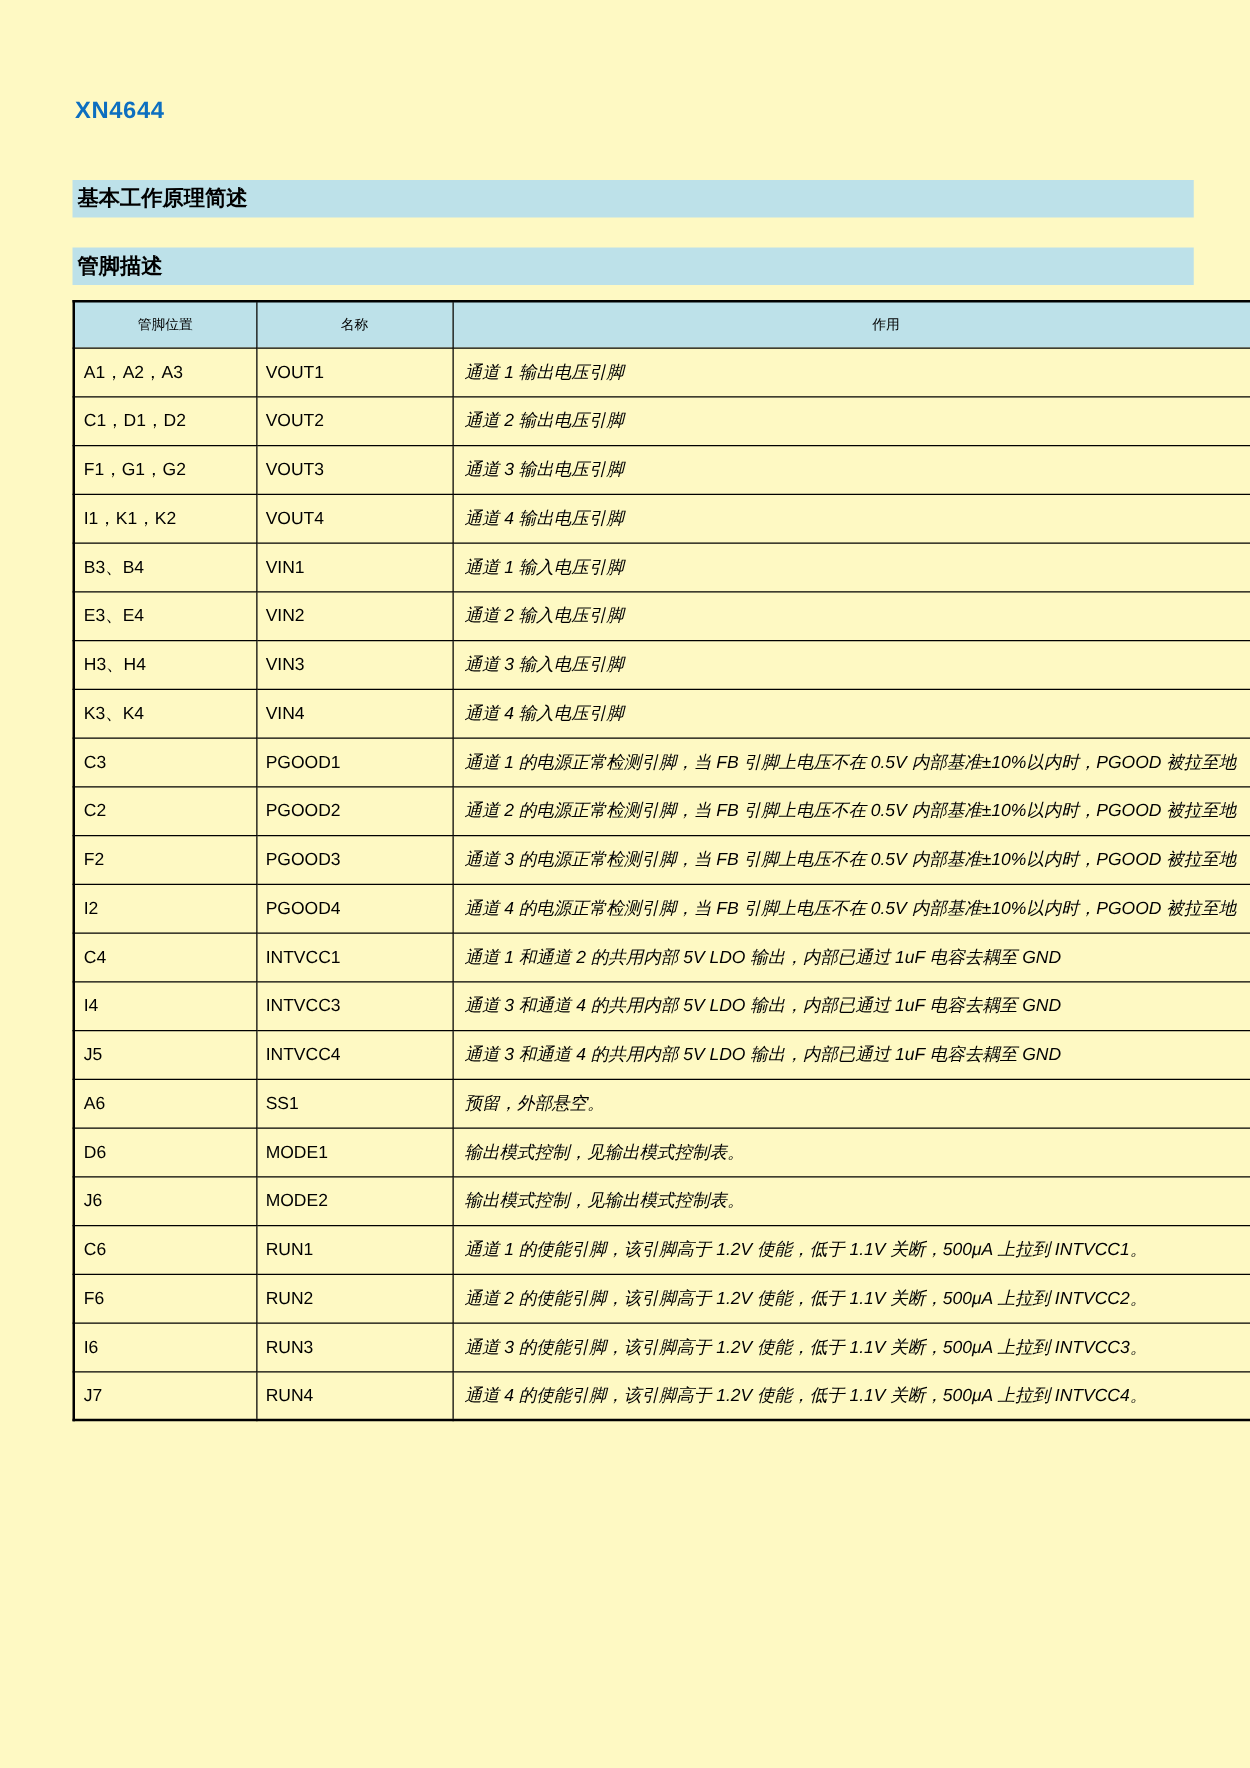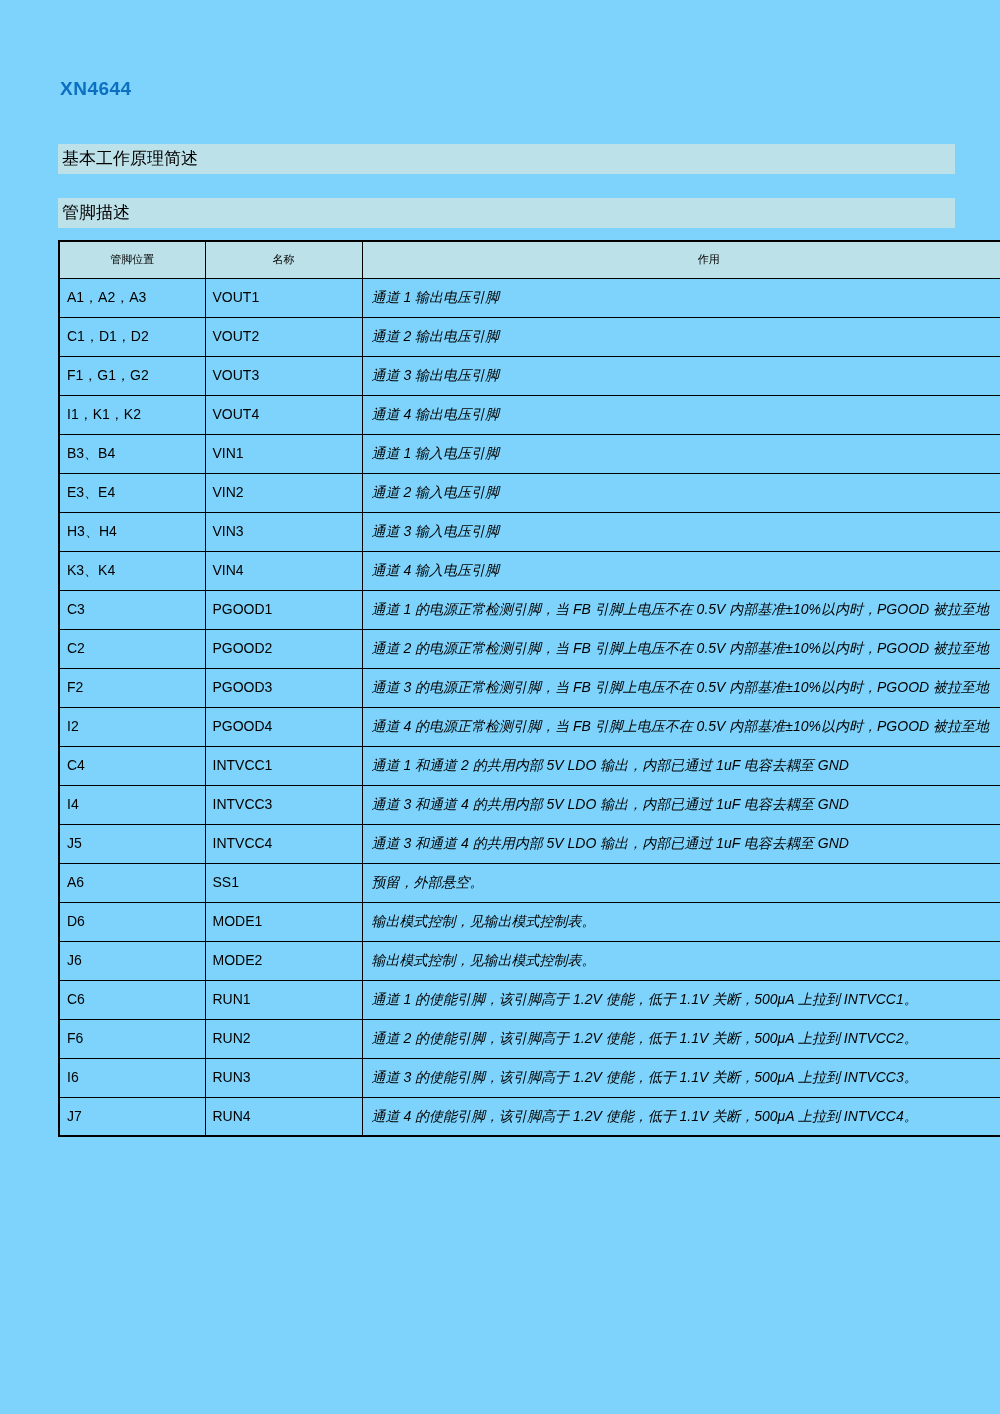--- a/index.html
+++ b/index.html
@@ -6,39 +6,39 @@
     margin: 0;
     padding: 0;
     background: #ffffff;
     font-family: "Liberation Sans", "DejaVu Sans", sans-serif;
     color: #000000;
   }
   .page {
     position: relative;
     width: 1000px;
     height: 1414px;
-    background: #7dd3fc;
+    background: #fef9c3;
     box-sizing: border-box;
     padding: 78px 45px 16px 58px;
     overflow: hidden;
   }
   .doc-title {
     color: #0d6fc0;
     font-size: 19px;
     font-weight: bold;
     letter-spacing: 0.5px;
     margin: 0 0 44px 2px;
   }
   .section-bar {
     background: #bde1e9;
     width: 897px;
     height: 30px;
     line-height: 30px;
     font-size: 17px;
-    font-weight: normal;
+    font-weight: bold;
     color: #000000;
     padding-left: 4px;
     box-sizing: border-box;
   }
   .section-bar.first { margin-bottom: 24px; }
   .section-bar.second { margin-bottom: 12px; }
   table.pin-table {
     width: 897px;
     border-collapse: collapse;
     border: 2px solid #000000;

